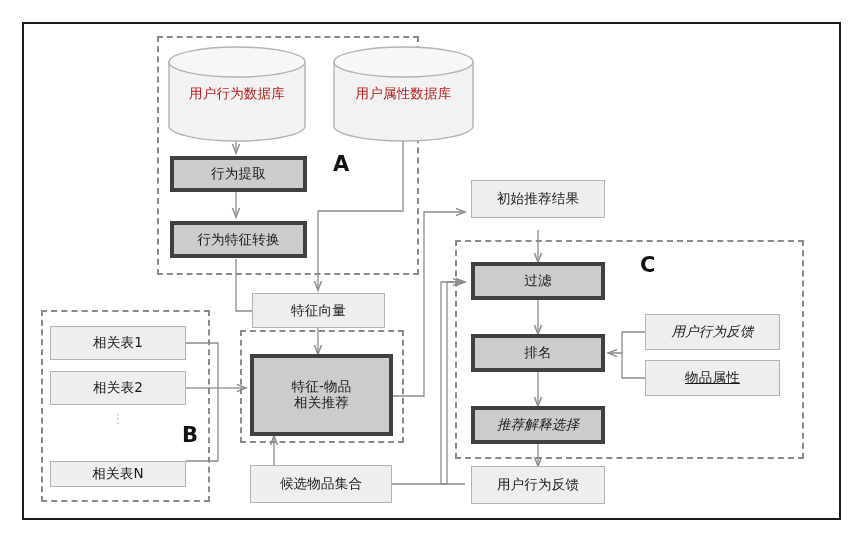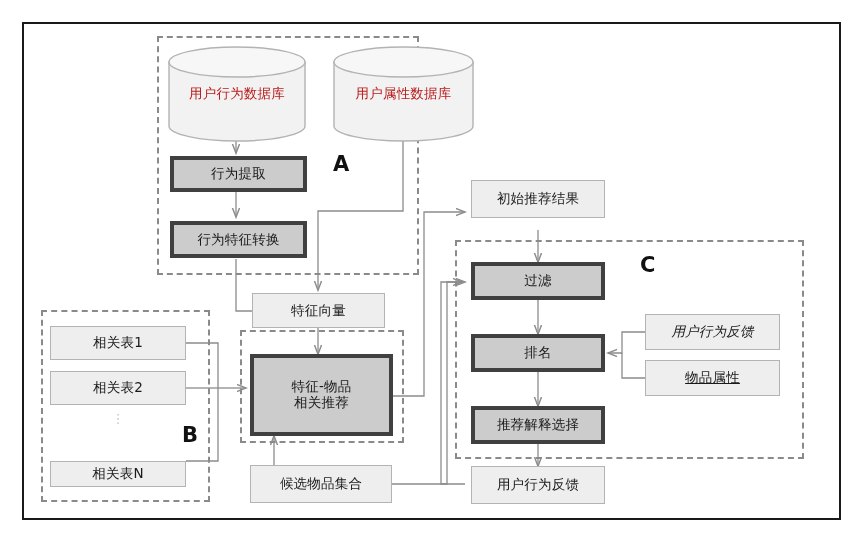--- a/index.html
+++ b/index.html
@@ -204,21 +204,21 @@
   </div>
 
   <div class="node box-dark" style="left:471px; top:262px; width:134px; height:38px;">
     <span>过滤</span>
   </div>
 
   <div class="node box-dark" style="left:471px; top:334px; width:134px; height:38px;">
     <span>排名</span>
   </div>
 
-  <div class="node box-dark" style="left:471px; top:406px; width:134px; height:38px;">
+  <div class="node box-dark" style="left:471px; top:406px; width:134px; height:38px;font-style:italic;">
     <span>推荐解释选择</span>
   </div>
 
   <div class="node box-light" style="left:471px; top:466px; width:134px; height:38px;">
     <span>用户行为反馈</span>
   </div>
 
   <div class="node box-light" style="left:645px; top:314px; width:135px; height:36px;font-style:italic;">
     <span>用户行为反馈</span>
   </div>

